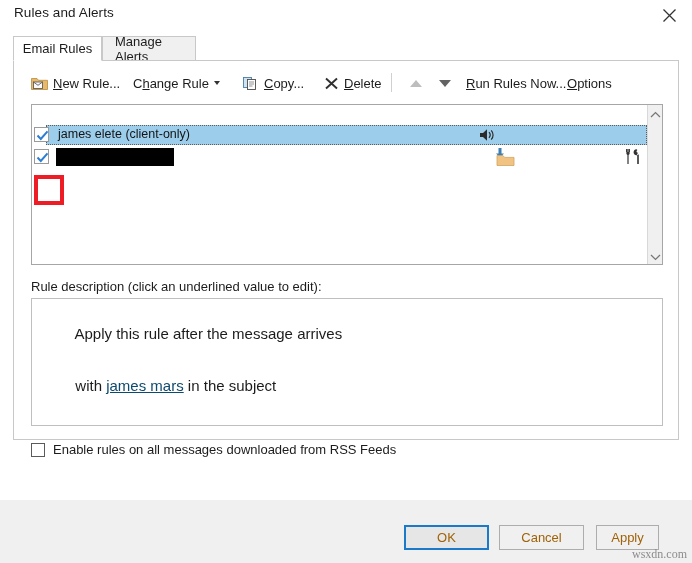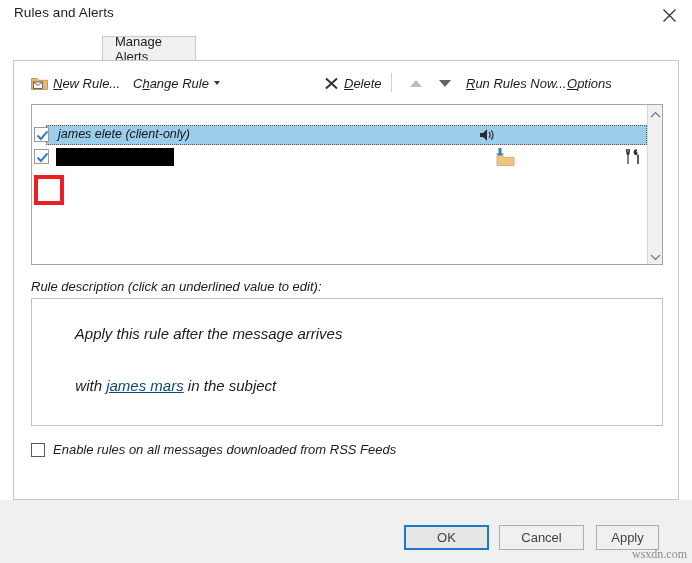--- a/index.html
+++ b/index.html
@@ -47,24 +47,23 @@
   .tab.active {
     background: #ffffff;
     border-bottom-color: #ffffff;
     z-index: 3;
   }
   #tab-email-rules { left: 0; width: 89px; }
   #tab-manage-alerts { left: 89px; width: 94px; padding-left: 12px; }
 
   
   #tabpanel {
-    position: absolute; left: 13px; top: 60px; width: 666px; height: 440px;
+    position: absolute; left: 13px; top: 60px; width: 666px; height: 380px;
     background: #ffffff;
     border: 1px solid #c8c8c8;
-    font-style: italic;
   }
 
   
   #toolbar {
     position: absolute; left: 0; top: 9px; width: 666px; height: 28px;
   }
   .tbitem {
     position: absolute; top: 0; height: 26px;
     display: flex; align-items: center;
     font-size: 13px; color: #1c1c1c;
@@ -225,21 +224,21 @@
   #rss-label { font-size: 13px; color: #1c1c1c; }
 
   
   #footer {
     position: absolute; left: 0; top: 500px; width: 692px; height: 63px;
     background: #f0f0f0;
   }
   .dlg-button {
     position: absolute; top: 25px; height: 25px;
     display: flex; align-items: center; justify-content: center;
-    font-size: 13px; color: #404040;
+    font-size: 13px; color: #a16207;
     background: #f0f0f0;
     border: 1px solid #adadad;
     cursor: pointer;
   }
   #btn-ok {
     left: 404px; width: 85px;
     border: 2px solid #1a79c8;
     background: #e6e6e6;
   }
   #btn-cancel { left: 499px; width: 85px; }
@@ -261,20 +260,23 @@
     <div id="close-button">
       <span>
         <svg width="15" height="15" viewBox="0 0 15 15">
           <path d="M1.5 1.5 L13.5 13.5 M13.5 1.5 L1.5 13.5" stroke="#333" stroke-width="1.3" fill="none"></path>
         </svg>
       </span>
     </div>
   </div>
 
   <div id="tabstrip">
+    <div class="tab active" id="tab-email-rules">
+      <span>Email Rules</span>
+    </div>
     <div class="tab" id="tab-manage-alerts">
       <span>Manage Alerts</span>
     </div>
   </div>
 
   <div id="tabpanel">
 
     <div id="toolbar">
 
       <div class="tbitem" id="tb-new-rule">
@@ -286,20 +288,30 @@
           </svg>
         </span>
         <span class="tblabel"><u>N</u>ew Rule...</span>
       </div>
 
       <div class="tbitem" id="tb-change-rule">
         <span class="tblabel">C<u>h</u>ange Rule</span>
         <span class="caret"></span>
       </div>
 
+      <div class="tbitem" id="tb-copy">
+        <span class="tbicon">
+          <svg width="16" height="15" viewBox="0 0 16 15">
+            <rect x="0.5" y="1.5" width="8" height="10" fill="#cfe3f2" stroke="#4a7fa5" stroke-width="0.9"></rect>
+            <rect x="4.5" y="3.5" width="8" height="10" fill="#fdfdfd" stroke="#4a4a4a" stroke-width="0.9"></rect>
+            <path d="M6 6 H11 M6 8 H11 M6 10 H9.5" stroke="#7a7a7a" stroke-width="0.8"></path>
+          </svg>
+        </span>
+        <span class="tblabel"><u>C</u>opy...</span>
+      </div>
 
       <div class="tbitem" id="tb-delete">
         <span class="tbicon">
           <svg width="15" height="15" viewBox="0 0 15 15">
             <path d="M2 2.5 L13 12.5 M13 2.5 L2 12.5" stroke="#303030" stroke-width="1.9" fill="none"></path>
           </svg>
         </span>
         <span class="tblabel"><u>D</u>elete</span>
       </div>
 

